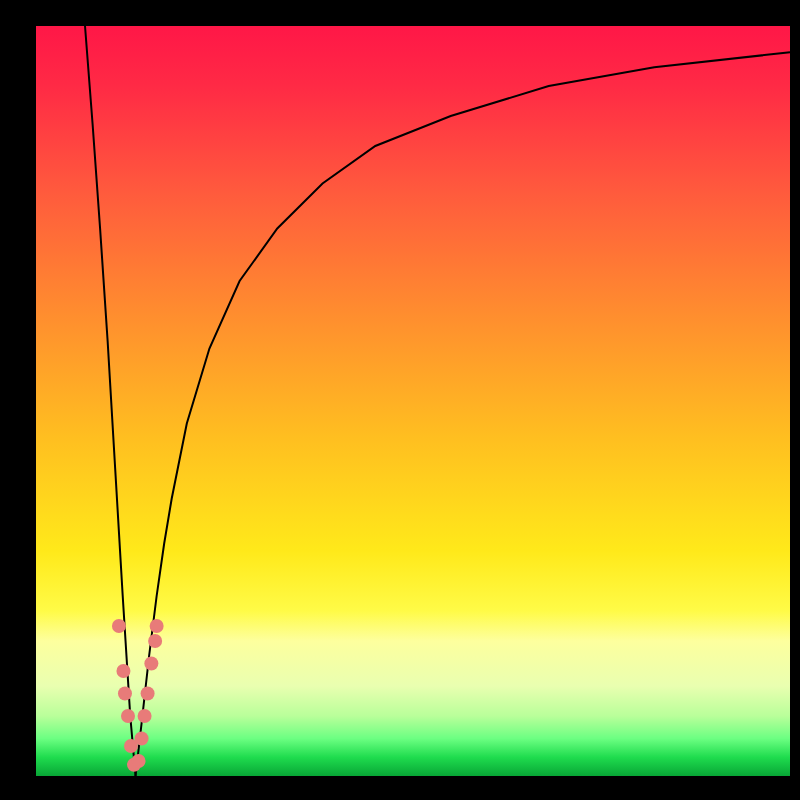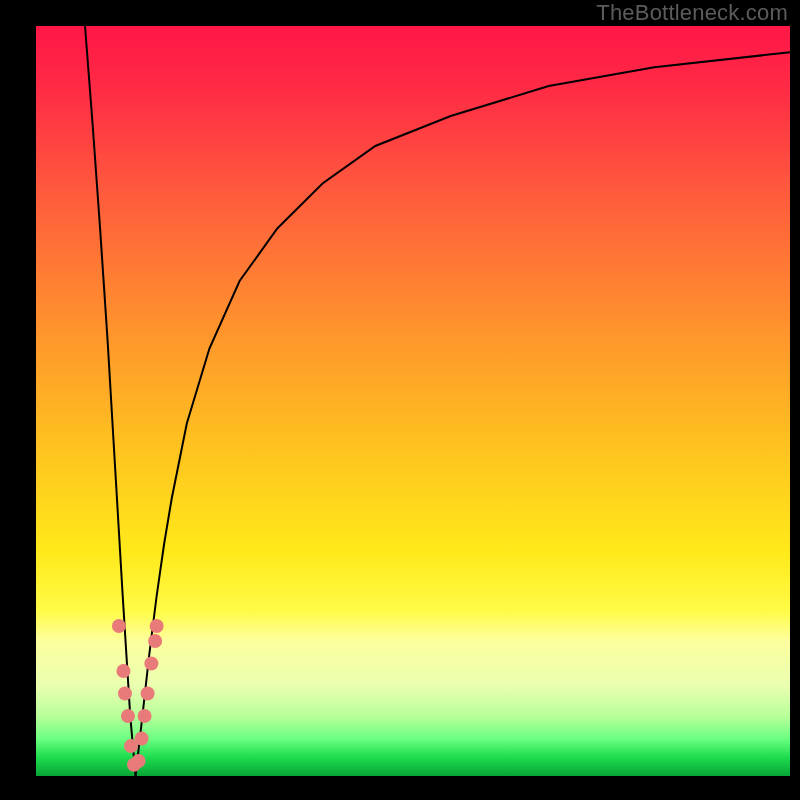--- a/index.html
+++ b/index.html
@@ -67,21 +67,20 @@
   }
   .dot {
     fill: #e87b79;
     stroke: none;
   }
 </style>
 </head>
 <body>
 
 <div class="frame">
-  <div class="watermark">TheBottleneck.com</div>
   <div class="plot-area">
     <svg class="curves" viewBox="0 0 754 750" preserveAspectRatio="none">
       <g id="curve-group">
           <path d="M49.01 0.00 L56.55 97.50 L64.09 202.50 L71.63 315.00 L79.17 442.50 L86.71 570.00 L94.25 690.00 L99.53 750.00" class="curve" stroke="#000000"></path>
           <path d="M99.53 750.00 L105.56 697.50 L113.10 630.00 L120.64 570.00 L128.18 517.50 L135.72 472.50 L150.80 397.50 L173.42 322.50 L203.58 255.00 L241.28 202.50 L286.52 157.50 L339.30 120.00 L414.70 90.00 L512.72 60.00 L618.28 41.25 L754.00 26.25" class="curve" stroke="#000000"></path>
         </g>
       <g id="dot-group">
           <circle cx="82.94" cy="600.00" r="7" class="dot" fill="#e87b79"></circle>
           <circle cx="87.46" cy="645.00" r="7" class="dot" fill="#e87b79"></circle>
           <circle cx="88.97" cy="667.50" r="7" class="dot" fill="#e87b79"></circle>

